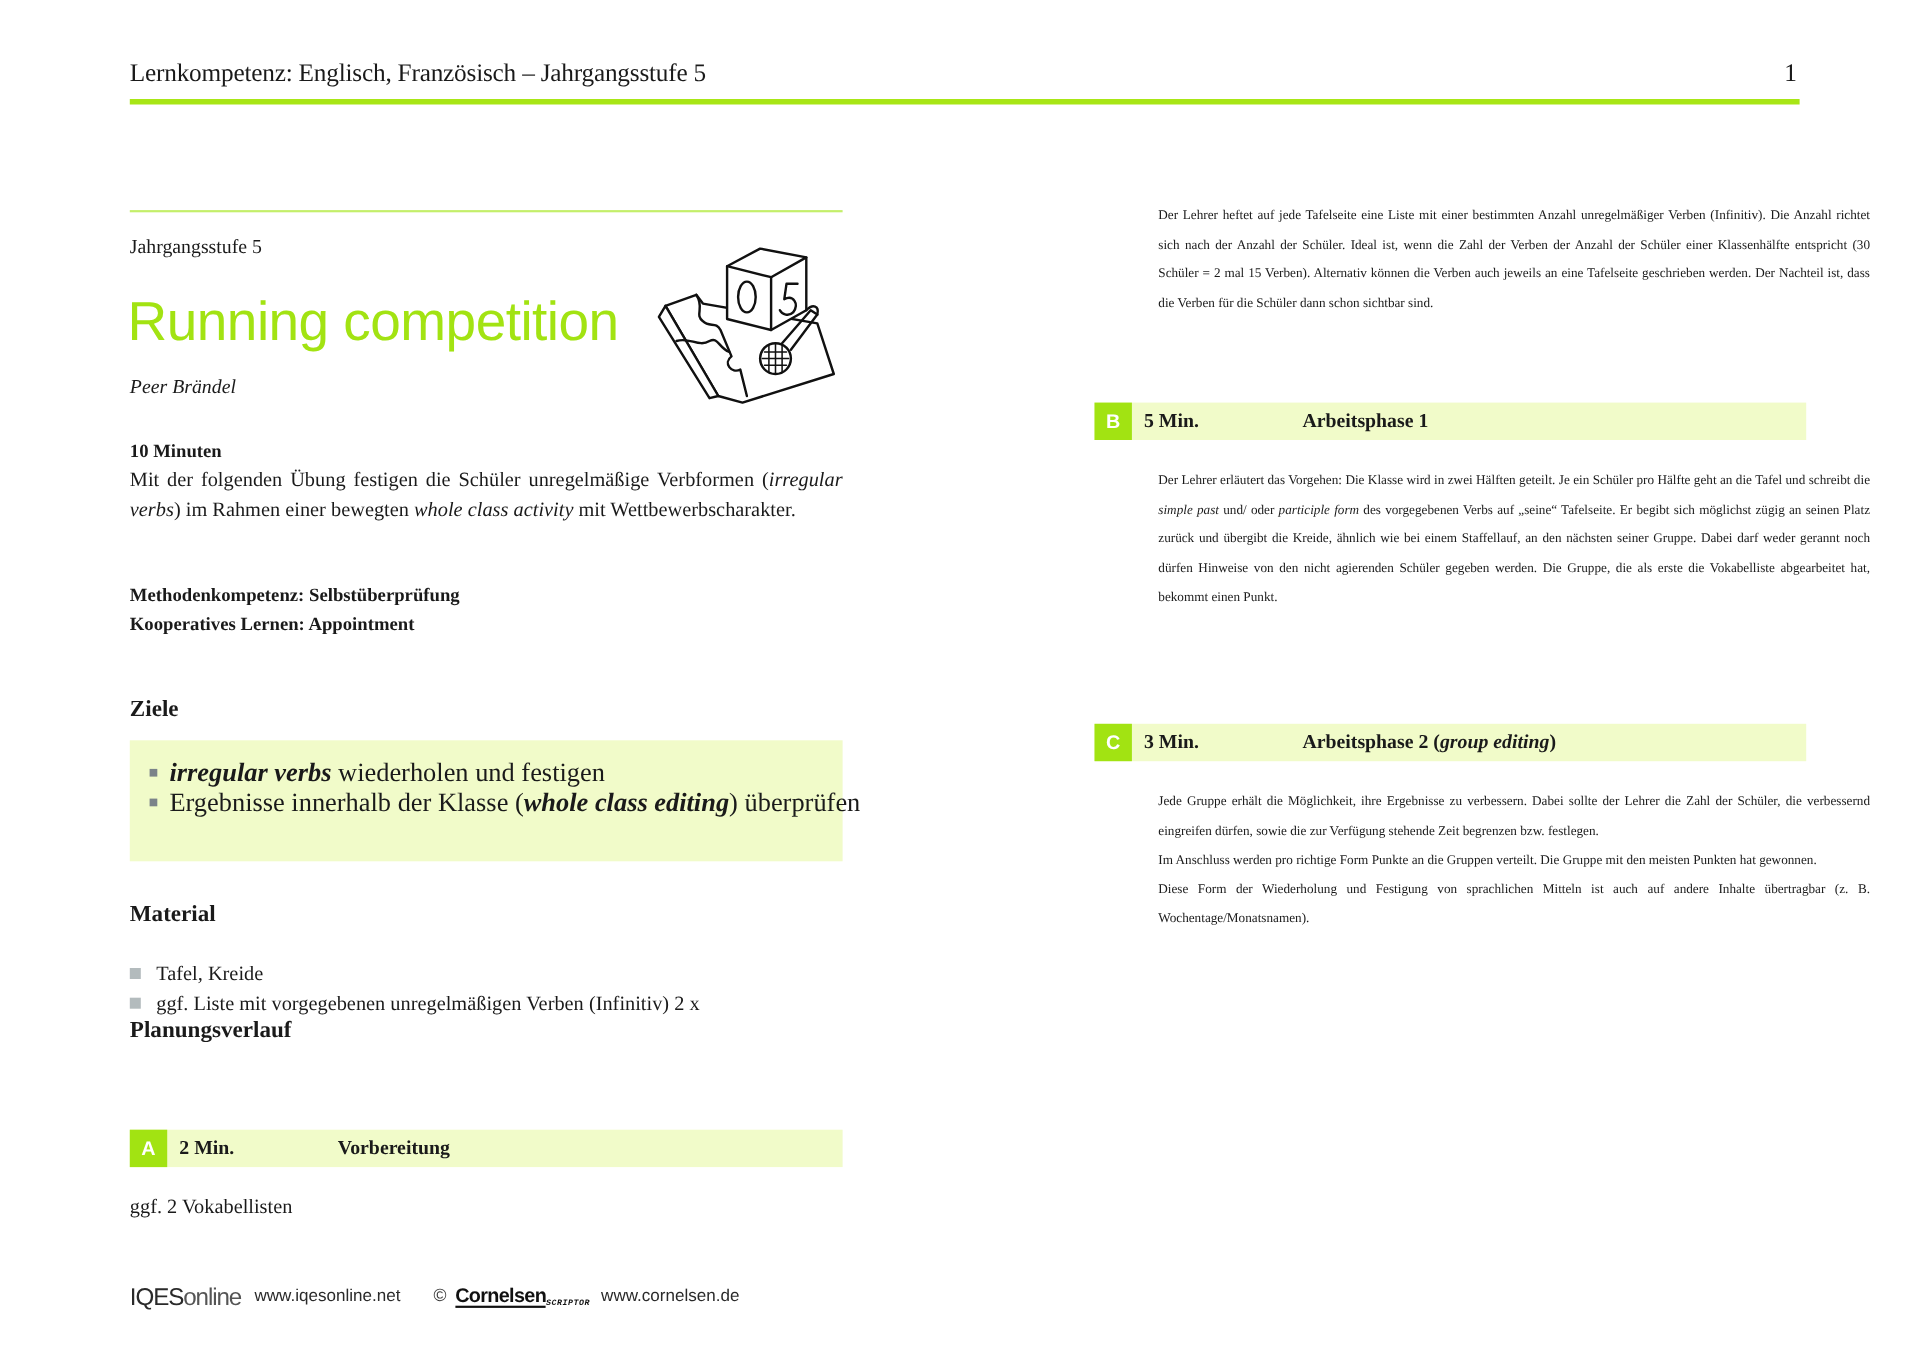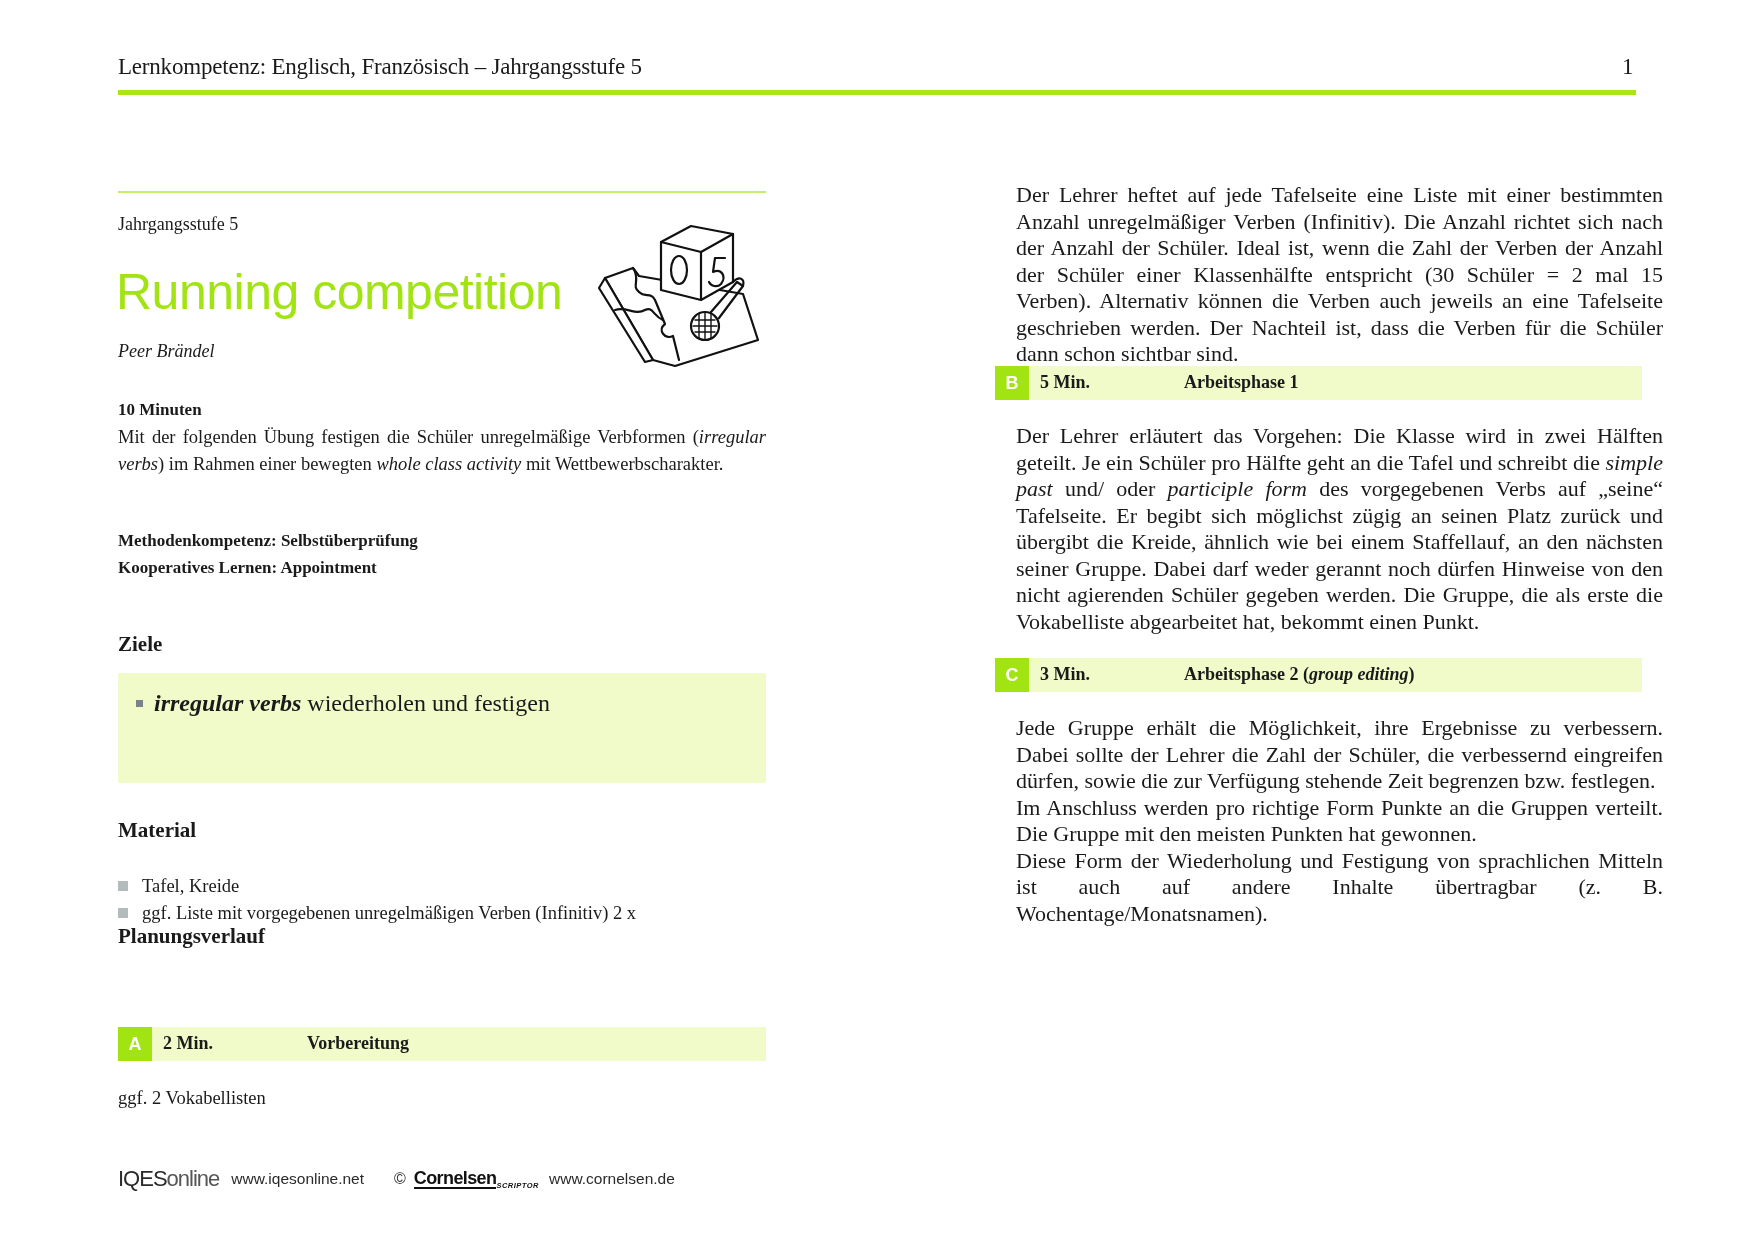--- a/index.html
+++ b/index.html
@@ -40,36 +40,36 @@
     .phase     { position: absolute; height: 34px; background: #f1fbc9; }
     .phase .letter { position: absolute; left: 0; top: 0; width: 34px; height: 34px; background: #a2e312; color: #ffffff;
                      font-family: "Liberation Sans", "DejaVu Sans", sans-serif; font-size: 18px; font-weight: bold; text-align: center; line-height: 34px; }
     .phase .dur   { position: absolute; left: 45px; top: 6px; font-size: 18px; font-weight: bold; white-space: nowrap; }
     .phase .pname { position: absolute; left: 189px; top: 6px; font-size: 18px; font-weight: bold; white-space: nowrap; text-align: center; }
 
     #phaseA    { left: 118px; top: 1027px; width: 648px; }
     #phaseA-text { left: 118px; top: 1088px; font-size: 18.5px; }
 
     
-    .rp        { position: absolute; left: 1016px; width: 647px; font-size: 22px; line-height: 26.5px; text-align: justify; }
+    .rp        { position: absolute; left: 1053px; width: 647px; font-size: 12px; line-height: 26.5px; text-align: justify; }
     #rp1       { top: 182px; }
     #phaseB    { left: 995px; top: 366px; width: 647px; }
     #rp2       { top: 423px; }
     #phaseC    { left: 995px; top: 658px; width: 647px; }
     #rp3       { top: 715px; }
 
     
     #footer    { left: 118px; top: 1166px; height: 26px; display: flex; align-items: center; white-space: nowrap; }
     .iqes      { font-family: "Liberation Sans", "DejaVu Sans", sans-serif; font-size: 22px; color: #2a2a2a; letter-spacing: -1px; }
     .iqes .on  { color: #555; }
     .furl      { font-family: "Liberation Sans", "DejaVu Sans", sans-serif; font-size: 15.5px; color: #2a2a2a; margin-left: 12px; }
     .copy      { font-family: "Liberation Sans", "DejaVu Sans", sans-serif; font-size: 16px; margin-left: 30px; color: #333; }
     .corn      { margin-left: 8px; display: inline-flex; flex-direction: row; align-items: center; line-height: 1; }
     .corn .c1  { font-family: "Liberation Sans", "DejaVu Sans", sans-serif; font-weight: bold; font-size: 18px; letter-spacing: -0.6px; border-bottom: 2px solid #111; color: #111; }
-    .corn .c2  { font-family: Liberation Sans, sans-serif; font-style: italic; font-weight: bold; font-size: 7.5px; letter-spacing: 0.5px; margin-top: 13px; color: #111; }
+    .corn .c2  { font-family: Liberation Mono, monospace; font-style: italic; font-weight: bold; font-size: 7.5px; letter-spacing: 0.5px; margin-top: 13px; color: #111; }
     em { font-style: italic; }
     strong em, em strong { font-weight: bold; font-style: italic; }
   </style>
 </head>
 <body>
 
 <div id="hdr-title" class="abs serif">Lernkompetenz: Englisch, Französisch – Jahrgangsstufe 5</div>
 <div id="hdr-page" class="abs serif">1</div>
 <div id="hdr-rule" class="abs"></div>
 
@@ -101,20 +101,21 @@
 </div>
 
 <div id="duration" class="abs serif">10 Minuten</div>
 <div id="intro" class="abs serif">Mit der folgenden Übung festigen die Schüler unregelmäßige Verbformen (<em>irregular verbs</em>) im Rahmen einer bewegten <em>whole class activity</em> mit Wett­bewerbscharakter.</div>
 <div id="methode" class="abs serif">Methodenkompetenz: Selbstüberprüfung</div>
 <div id="koop" class="abs serif">Kooperatives Lernen: Appointment</div>
 
 <div id="ziele-h" class="abs serif sec-head">Ziele</div>
 <div id="ziele-box" class="abs serif">
   <div class="zl" style="top:17px;"><span class="bul"></span><span><strong><em>irregular verbs</em></strong> wiederholen und festigen</span></div>
+  <div class="zl" style="top:44px;"><span class="bul"></span><span>Ergebnisse innerhalb der Klasse (<strong><em>whole class editing</em></strong>) überprüfen</span></div>
 </div>
 
 <div id="mat-h" class="abs serif sec-head">Material</div>
 <div class="ml serif" style="top:876px;"><span class="bul"></span><span>Tafel, Kreide</span></div>
 <div class="ml serif" style="top:903px;"><span class="bul"></span><span>ggf. Liste mit vorgegebenen unregelmäßigen Verben (Infinitiv) 2 x</span></div>
 
 <div id="plan-h" class="abs serif sec-head">Planungsverlauf</div>
 
 <div id="phaseA" class="phase serif">
   <div class="letter">A</div>

